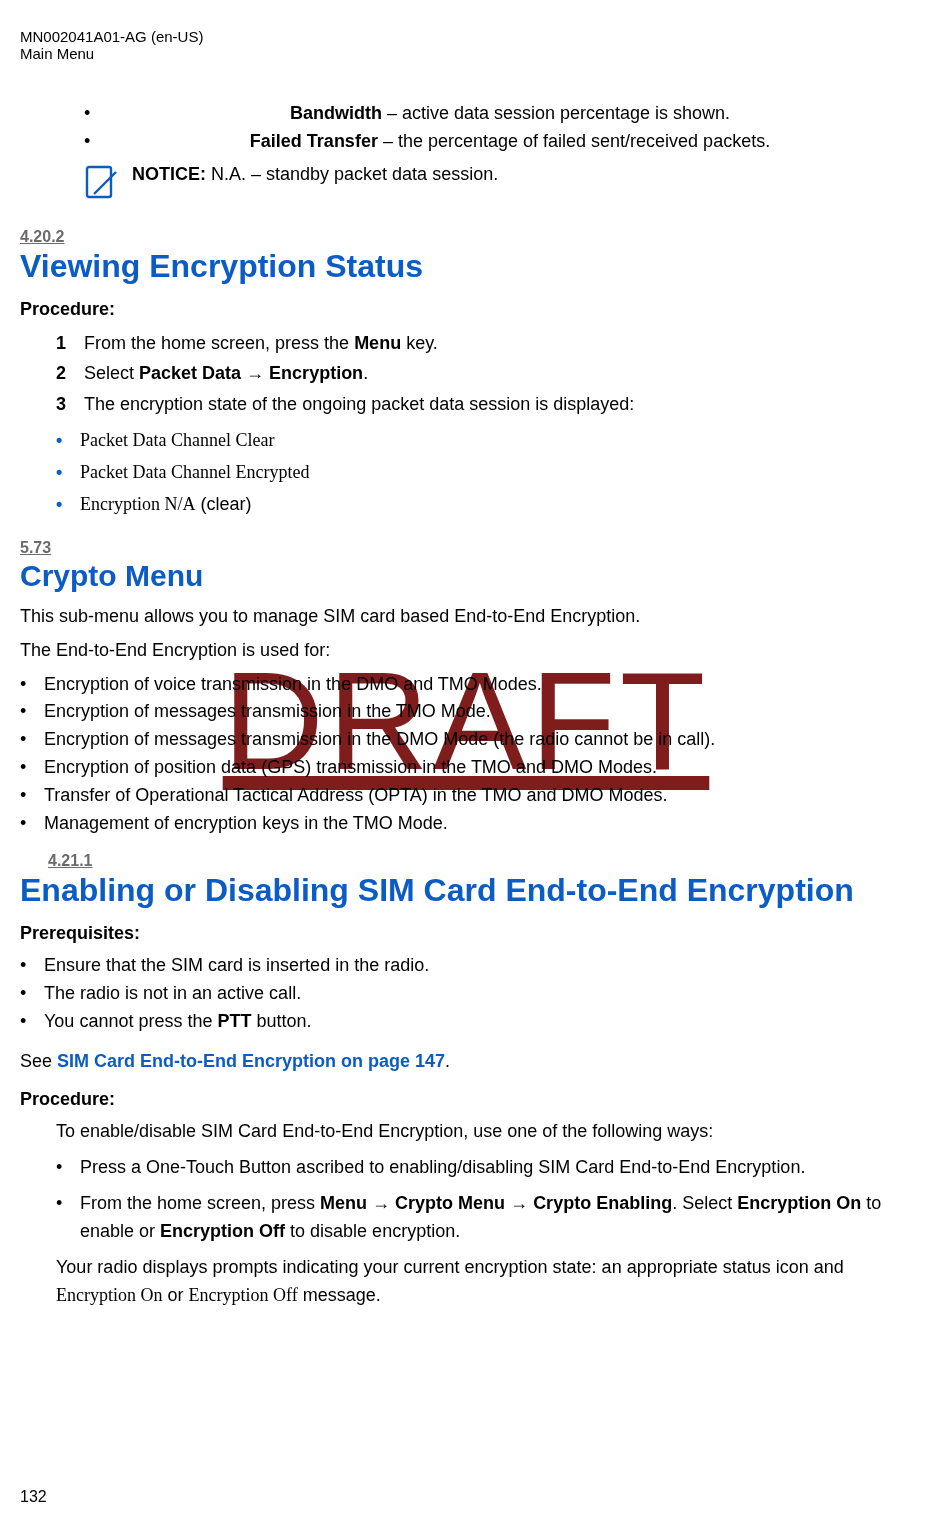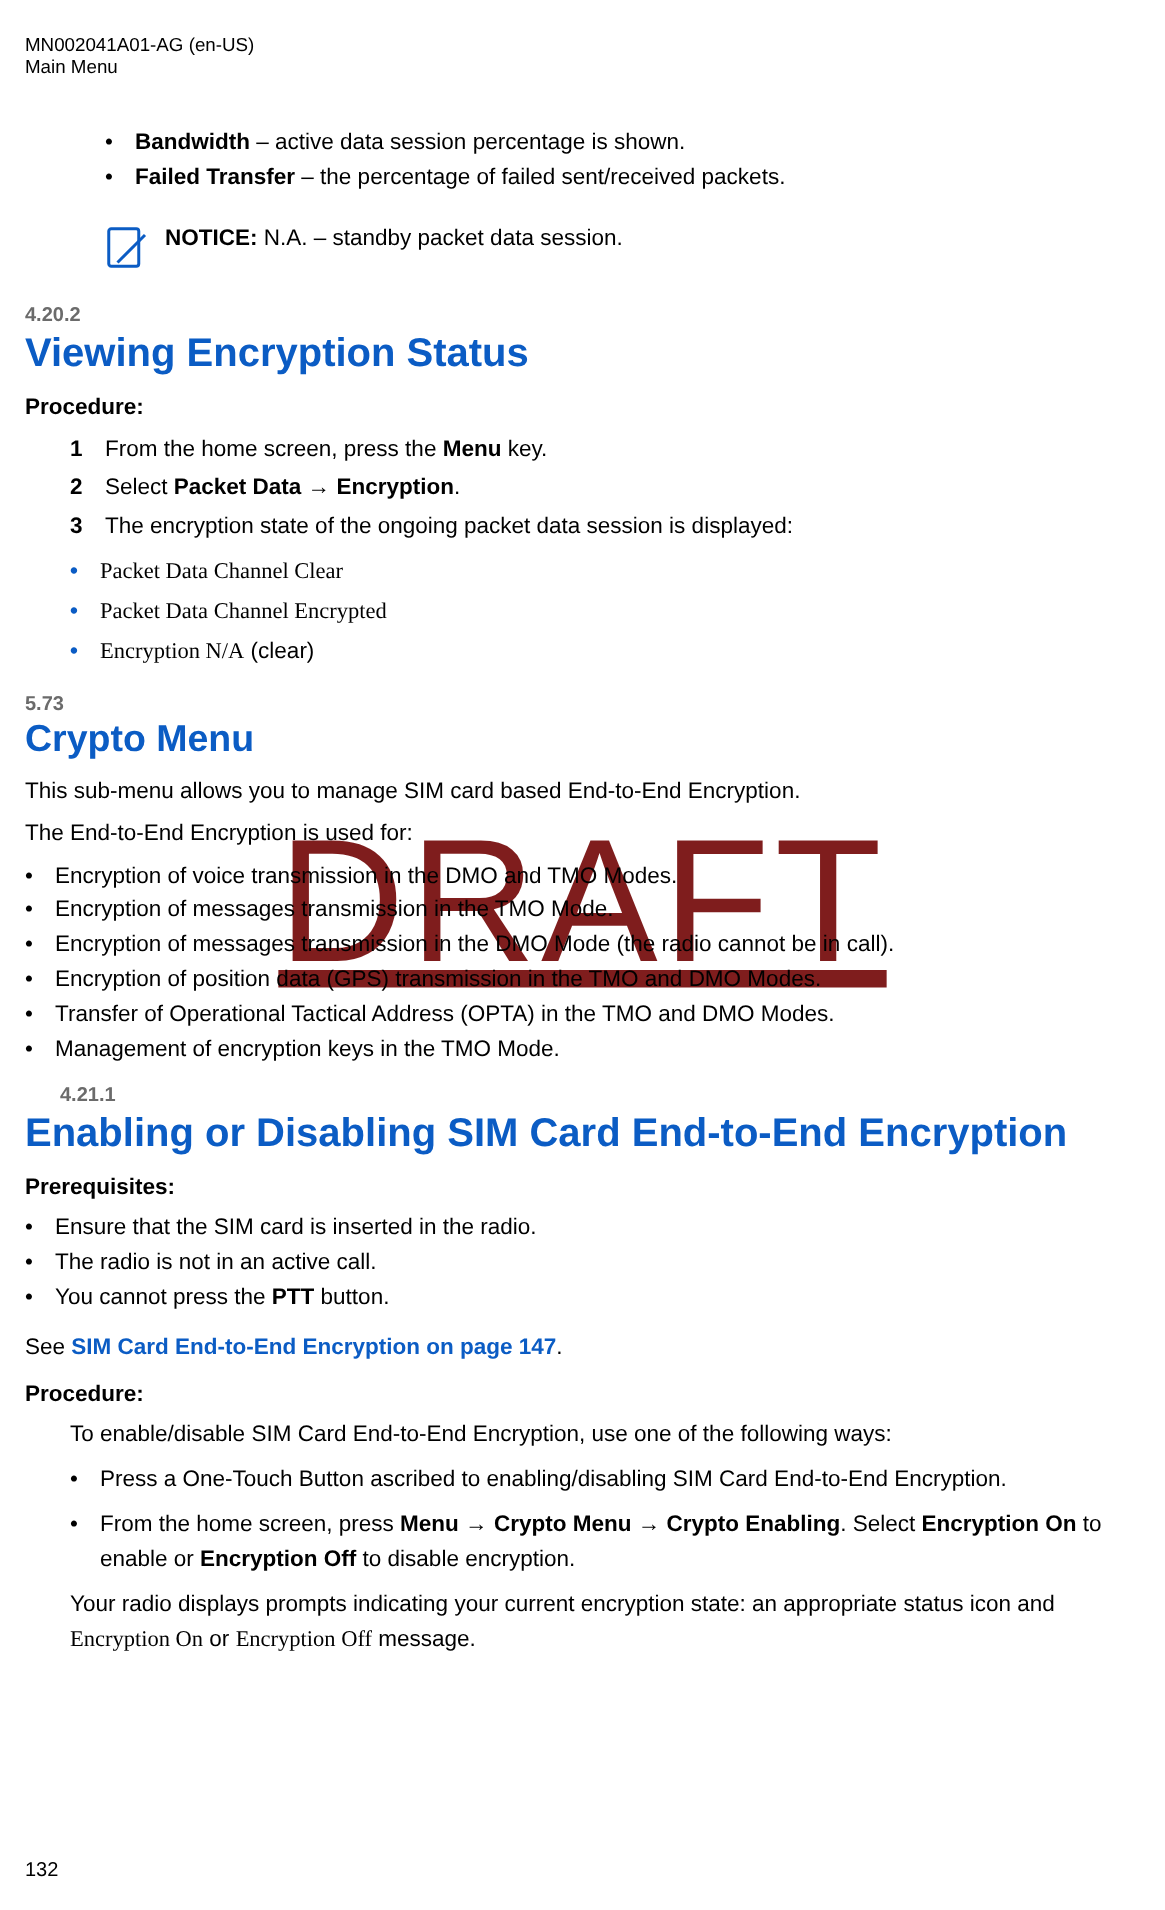--- a/index.html
+++ b/index.html
@@ -3,31 +3,31 @@
 <meta charset="utf-8">
 <style>
   * { box-sizing: border-box; margin: 0; padding: 0; }
   html, body { width: 932px; background: #fff; font-family: Arial, Helvetica, sans-serif; color: #000; }
   .page { width: 932px; min-height: 1528px; padding: 28px 20px 20px 20px; position: relative; }
   .watermark { position: absolute; top: 640px; left: 50%; transform: translateX(-50%); font-size: 140px; color: #7f1d1d; font-weight: 400; letter-spacing: 4px; z-index: 0; pointer-events: none; user-select: none; text-decoration: underline; }
   .content { position: relative; z-index: 1; }
   .hdr-line { font-size: 15px; }
   .hdr-line2 { font-size: 15px; margin-bottom: 38px; }
   .section { margin-left: 36px; }
-  ul.bullets { list-style: none; margin-left: 28px; margin-bottom: 24px; }
+  ul.bullets { list-style: none; margin-left: 28px; margin-bottom: 8px; text-align: center; }
   ul.bullets > li { position: relative; padding-left: 24px; font-size: 18px; line-height: 1.55; }
   ul.bullets > li::before { content: "•"; position: absolute; left: 0; top: 0; }
   ul.top-bullets { list-style: none; margin-left: 0; margin-bottom: 12px; }
   ul.top-bullets > li { position: relative; padding-left: 24px; font-size: 18px; line-height: 1.55; }
   ul.top-bullets > li::before { content: "•"; position: absolute; left: 0; top: 0; }
   .bold { font-weight: 700; }
   .notice-row { display: flex; align-items: flex-start; margin-left: 28px; margin-top: 2px; margin-bottom: 26px; }
   .notice-icon { width: 34px; height: 38px; flex: 0 0 34px; margin-right: 14px; }
   .notice-text { font-size: 18px; padding-top: 0px; }
-  .sec-num { color: #6b6b6b; font-size: 16px; font-weight: 700; margin-top: 6px; }
+  .sec-num { color: #6b6b6b; font-size: 16px; font-weight: 700; margin-top: 6px; text-decoration: underline; }
   .sec-title { color: #0b5cc4; font-size: 32px; font-weight: 700; margin-top: 2px; margin-bottom: 14px; }
   .sec-title-big { color: #0b5cc4; font-size: 30px; font-weight: 700; margin-top: 2px; margin-bottom: 10px; }
   .sub-head { font-size: 18px; font-weight: 700; margin-bottom: 8px; margin-top: 4px; }
   ol.proc { list-style: none; margin-left: 36px; }
   ol.proc > li { position: relative; padding-left: 28px; font-size: 18px; line-height: 1.7; }
   ol.proc > li .num { position: absolute; left: 0; font-weight: 700; }
   ul.inner { list-style: none; margin-left: 36px; margin-top: 4px; }
   ul.inner > li { position: relative; padding-left: 24px; font-size: 18px; line-height: 1.8; }
   ul.inner > li::before { content: "•"; position: absolute; left: 0; top: 0; color: #0b5cc4; font-weight: 700; }
   .code { font-family: Liberation Serif, serif; }

